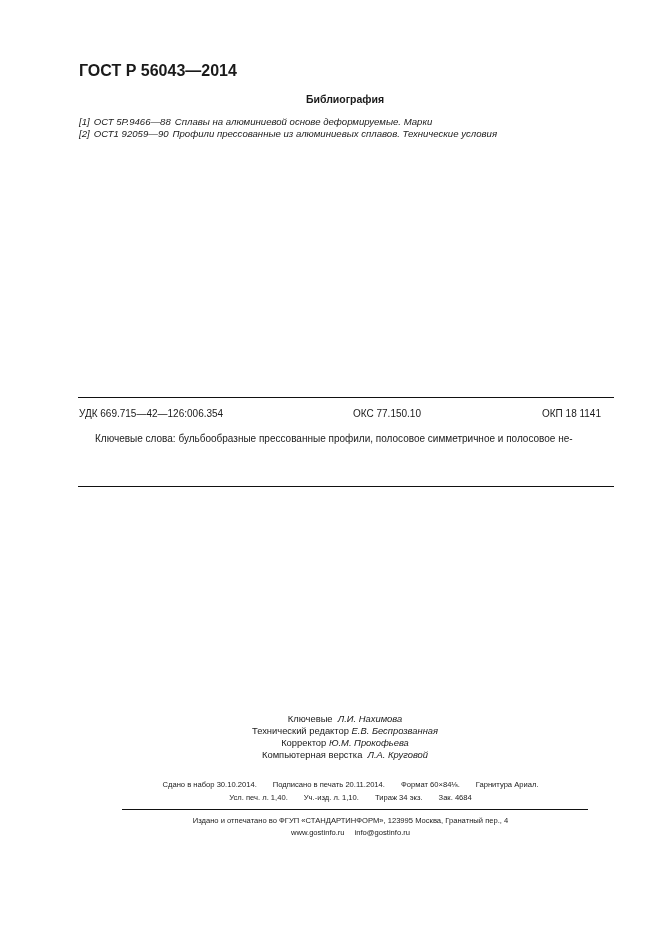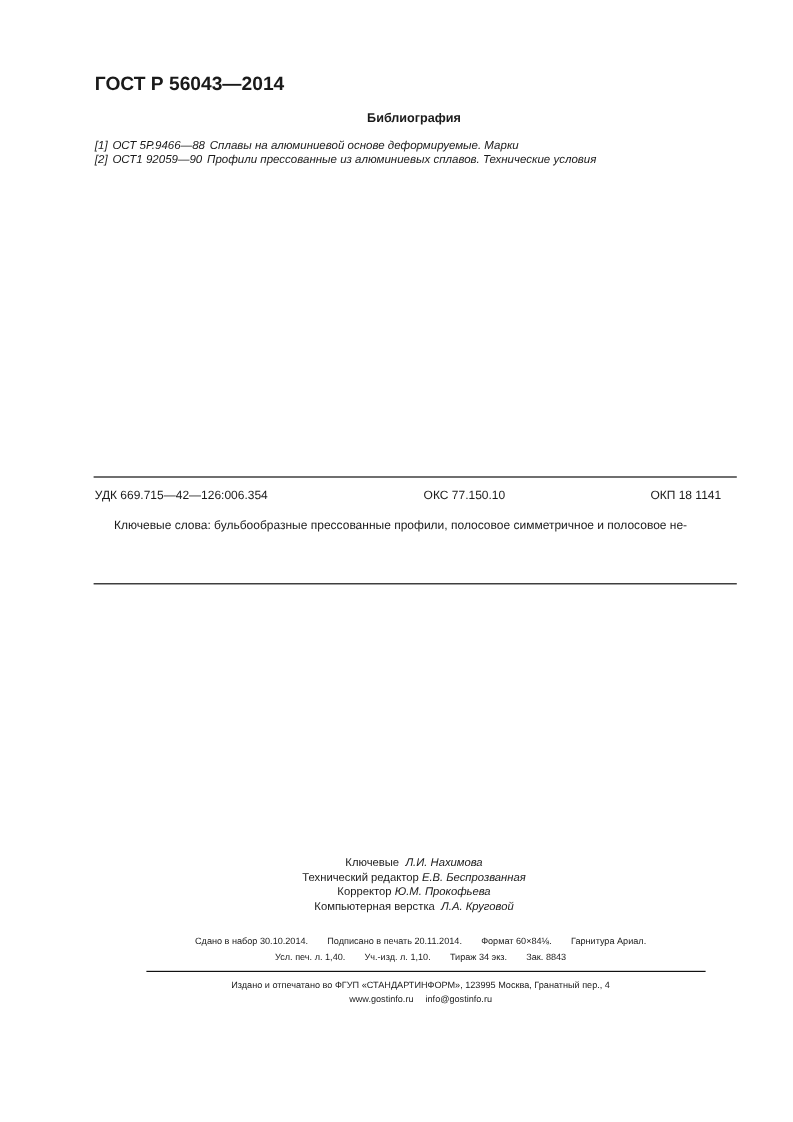--- a/index.html
+++ b/index.html
@@ -61,21 +61,21 @@
   <div><span>Технический редактор</span> <i>Е.В. Беспрозванная</i></div>
   <div><span>Корректор</span> <i>Ю.М. Прокофьева</i></div>
   <div><span>Компьютерная верстка</span>&nbsp; <i>Л.А. Круговой</i></div>
 </div>
 
 <div class="abs print-info">
   <div>
     <span>Сдано в набор 30.10.2014.</span><span>Подписано в печать 20.11.2014.</span><span>Формат 60×84⅛.</span><span>Гарнитура Ариал.</span>
   </div>
   <div>
-    <span>Усл. печ. л. 1,40.</span><span>Уч.-изд. л. 1,10.</span><span>Тираж 34 экз.</span><span>Зак. 8843</span>
+    <span>Усл. печ. л. 1,40.</span><span>Уч.-изд. л. 1,10.</span><span>Тираж 34 экз.</span><span>Зак. 4684</span>
   </div>
 </div>
 
 <div class="rule rule3"></div>
 
 <div class="abs publisher">
   <div>Издано и отпечатано во ФГУП «СТАНДАРТИНФОРМ», 123995 Москва, Гранатный пер., 4</div>
   <div><span>www.gostinfo.ru</span><span class="gap">info@gostinfo.ru</span></div>
 </div>
 

